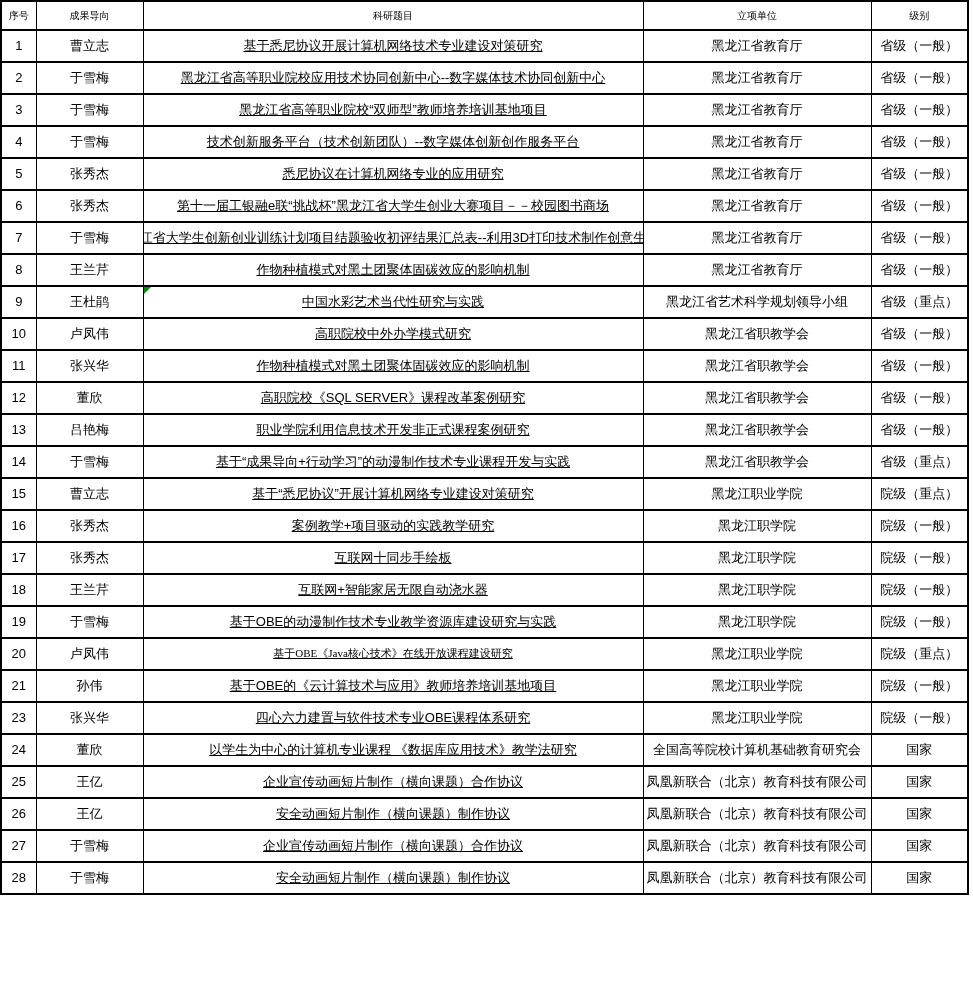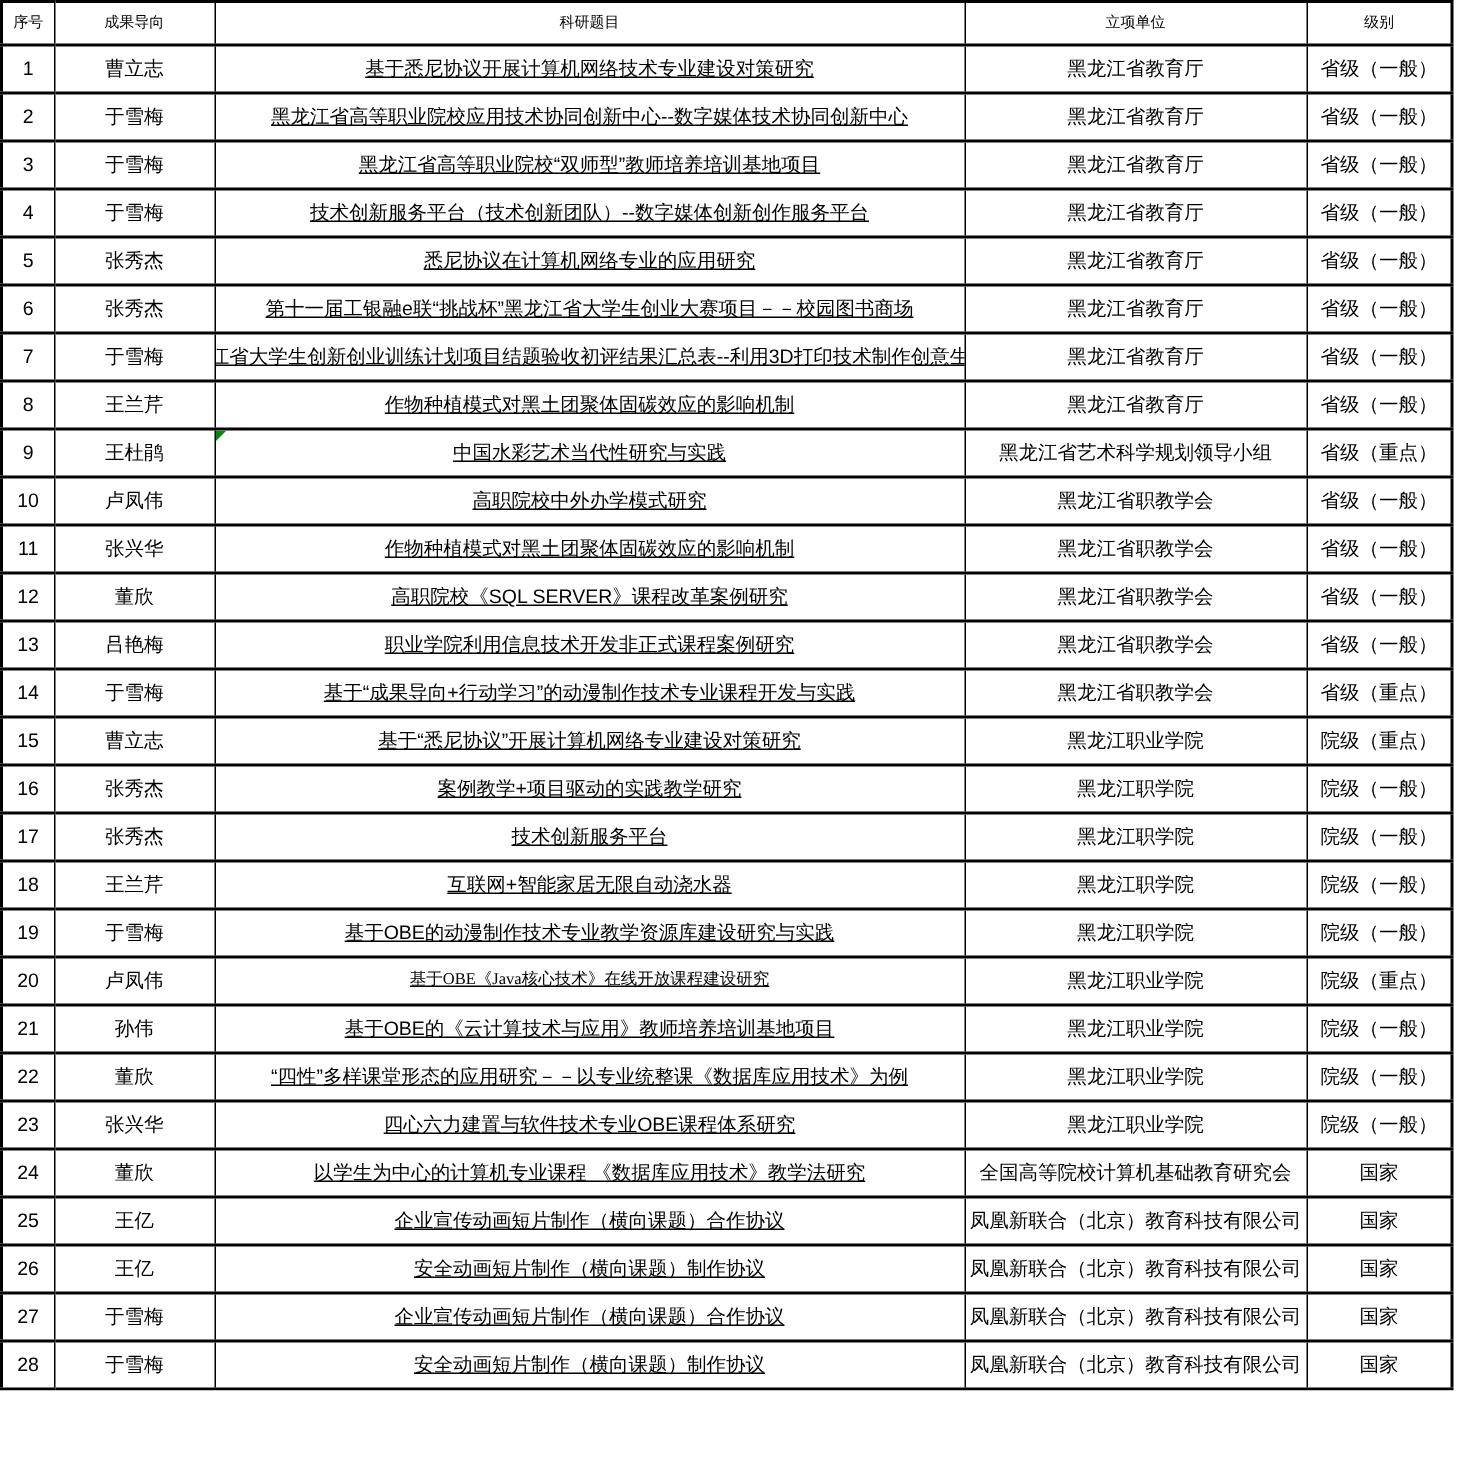--- a/index.html
+++ b/index.html
@@ -232,21 +232,21 @@
             </div>
     </td>
     <td class="c-unit">黑龙江职学院</td>
     <td class="c-level">院级（一般）</td>
   </tr>
         <tr>
     <td class="c-no">17</td>
     <td class="c-leader">张秀杰</td>
     <td class="c-title">
       <div class="twrap">
-              <span class="ttext">技术创新服务平台</span>
+              <span class="ttext">互联网十同步手绘板</span>
             </div>
     </td>
     <td class="c-unit">黑龙江职学院</td>
     <td class="c-level">院级（一般）</td>
   </tr>
         <tr>
     <td class="c-no">18</td>
     <td class="c-leader">王兰芹</td>
     <td class="c-title">
       <div class="twrap">
@@ -277,31 +277,20 @@
     </td>
     <td class="c-unit">黑龙江职业学院</td>
     <td class="c-level">院级（重点）</td>
   </tr>
         <tr>
     <td class="c-no">21</td>
     <td class="c-leader">孙伟</td>
     <td class="c-title">
       <div class="twrap">
               <span class="ttext">基于OBE的《云计算技术与应用》教师培养培训基地项目</span>
-            </div>
-    </td>
-    <td class="c-unit">黑龙江职业学院</td>
-    <td class="c-level">院级（一般）</td>
-  </tr>
-        <tr>
-    <td class="c-no">22</td>
-    <td class="c-leader">董欣</td>
-    <td class="c-title">
-      <div class="twrap">
-              <span class="ttext">“四性”多样课堂形态的应用研究－－以专业统整课《数据库应用技术》为例</span>
             </div>
     </td>
     <td class="c-unit">黑龙江职业学院</td>
     <td class="c-level">院级（一般）</td>
   </tr>
         <tr>
     <td class="c-no">23</td>
     <td class="c-leader">张兴华</td>
     <td class="c-title">
       <div class="twrap">

